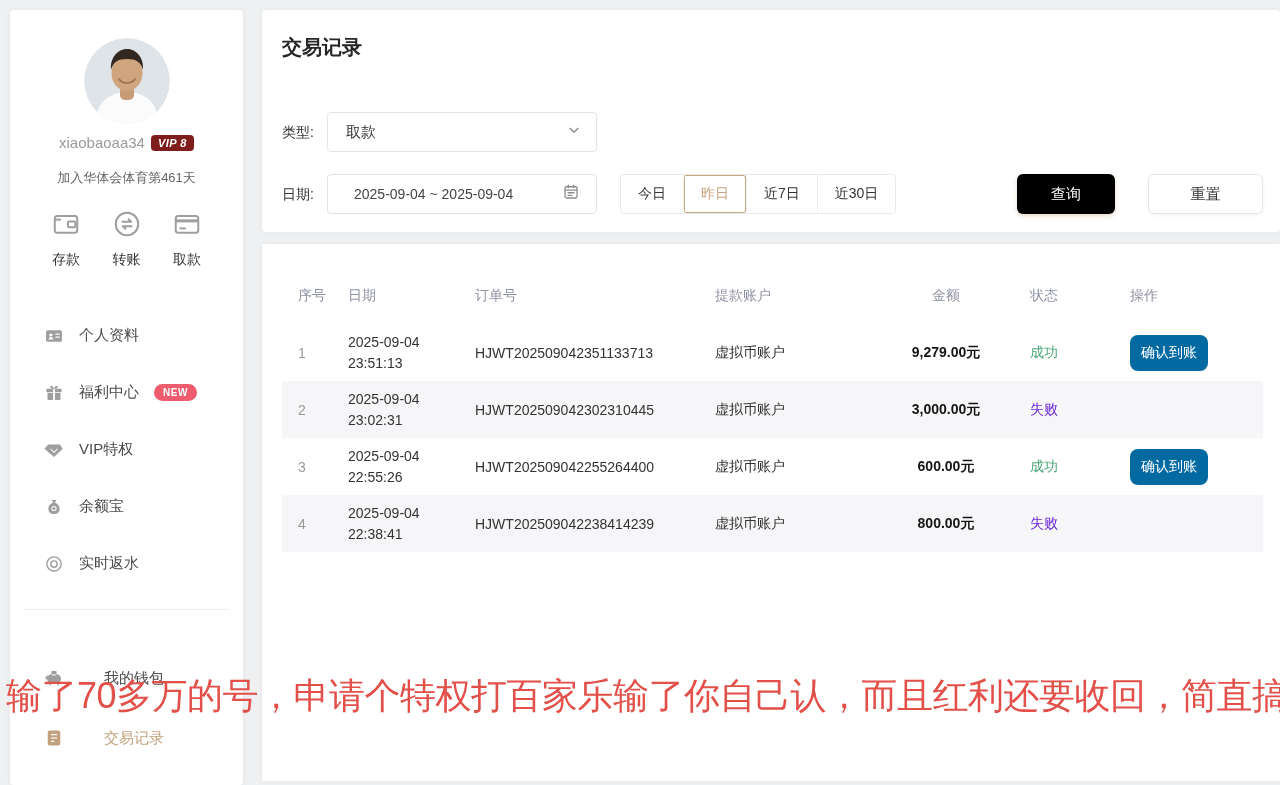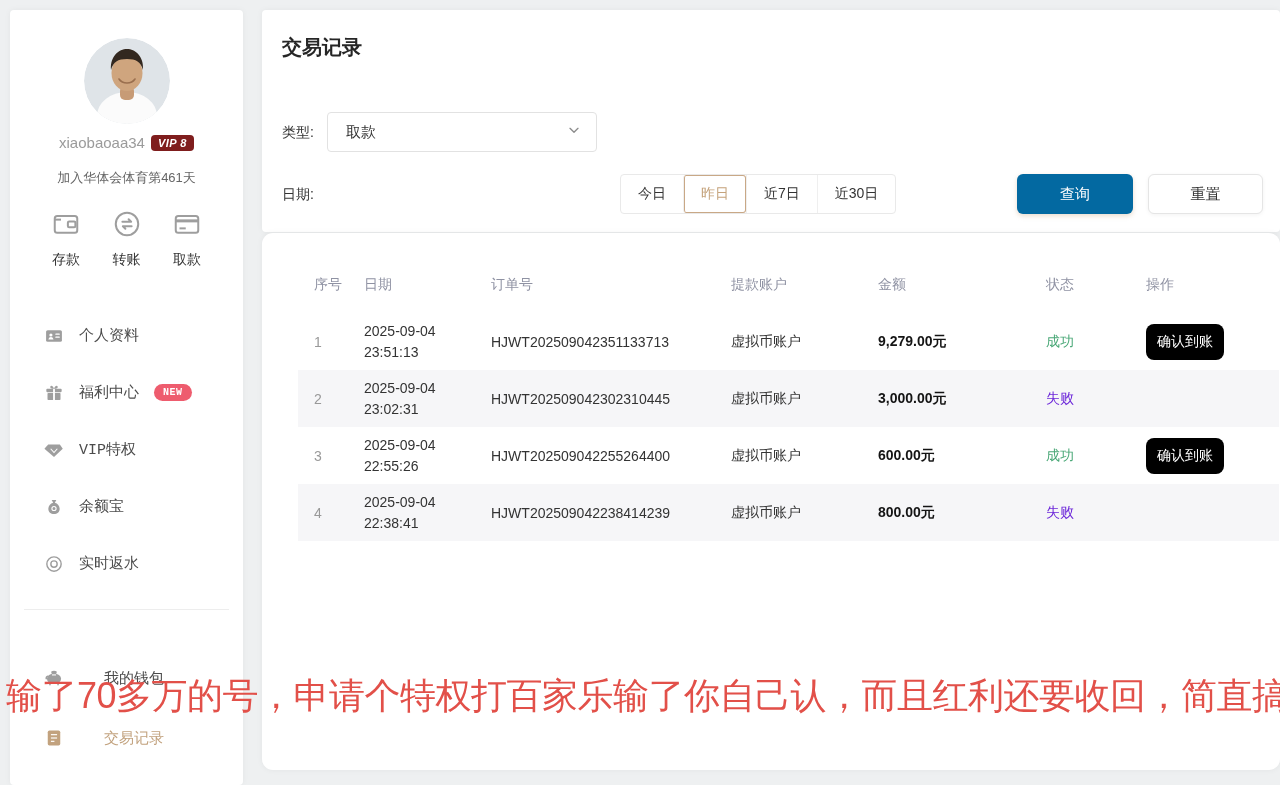--- a/index.html
+++ b/index.html
@@ -12,21 +12,21 @@
              background:#fff; border-radius:4px; box-shadow:0 0 6px rgba(0,0,0,.05); }
   .avatar { width:86px; height:86px; margin:28px auto 10px; border-radius:50%; overflow:hidden; }
   .user-row { text-align:right; font-size:15px; color:#9b9b9b; display:flex; justify-content:center; align-items:center; gap:6px; }
   .vip-badge { background:#7f1d1d; color:#fff; font-size:11px; font-weight:700; font-style:italic;
                padding:2px 7px; border-radius:4px; letter-spacing:.5px; }
   .joined { text-align:center; font-size:13px; color:#666; margin-top:18px; }
   .quick-actions { display:flex; justify-content:space-between; padding:0 28px; margin-top:22px; }
   .qa { display:flex; flex-direction:column; align-items:center; width:56px; cursor:pointer; }
   .qa-icon svg { width:30px; height:30px; }
   .qa-label { margin-top:8px; font-size:14px; color:#333; }
-  .menu { margin-top:38px;font-family:Liberation Mono, monospace; }
+  .menu { margin-top:38px; }
   .menu-item { display:flex; align-items:center; height:57px; padding-left:34px; gap:15px;
                font-size:15px; color:#4b4b4b; cursor:pointer; }
   .menu.group2 .menu-item { height:60px;gap:40px; }
   .menu-item .mi-icon svg { width:20px; height:20px; display:block; }
   .menu-item.active { color:#c2a27e; }
   .menu-item.active svg path, .menu-item.active svg rect, .menu-item.active svg ellipse { fill:#c2a27e; }
   .new-badge { background:#ee5c6e; color:#fff; font-size:10px; font-weight:700;
                padding:3px 9px; border-radius:10px; letter-spacing:.5px; }
   .side-divider { height:1px; background:#ededed; margin:17px 14px; }
 
@@ -45,45 +45,45 @@
   .date-box { top:164px; padding:0 16px 0 26px; }
   .date-box .date-val { flex:1; font-size:14px; color:#444; }
   .quick-ranges { position:absolute; left:358px; top:164px; height:40px; display:flex;
                   border:1px solid #e9e9e9; border-radius:4px; background:#fff; }
   .qr { display:flex; align-items:center; padding:0 17px; font-size:14px; color:#333;
         border-left:1px solid #efefef; cursor:pointer; }
   .qr:first-child { border-left:none; }
   .qr.selected { box-shadow:inset 0 0 0 1px #c9a886; border-radius:3px; color:#c5a37c; position:relative; }
   .btn { position:absolute; top:164px; height:40px; border-radius:6px; font-size:15px; cursor:pointer;
          border:none; font-family:inherit; }
-  .btn.primary { left:755px; width:116px; background:#0369a1; color:#fff; box-shadow:0 2px 5px rgba(201,168,133,.4); }
+  .btn.primary { left:755px; width:98px; background:#000000; color:#fff; box-shadow:0 2px 5px rgba(201,168,133,.4); }
   .btn.ghost { left:886px; width:115px; background:#fff; color:#333; border:1px solid #e5e5e5;
                box-shadow:0 1px 4px rgba(0,0,0,.05); }
 
   
-  .table-card { position:absolute; left:262px; top:233px; width:1018px; height:537px;
-                background:#fff; border-radius:11px; box-shadow:0 0 6px rgba(0,0,0,.05);
-                padding:24px 17px 0 36px; }
+  .table-card { position:absolute; left:262px; top:244px; width:1018px; height:537px;
+                background:#fff; border-radius:0; box-shadow:0 0 6px rgba(0,0,0,.05);
+                padding:24px 17px 0 20px; }
   .trow { display:flex; align-items:center; width:981px; }
   .thead-row { height:56px; color:#8f92a3; font-size:14px; }
   .data-row { height:57px; font-size:14px; color:#333; }
   .data-row:nth-child(even) { background:#f6f6f8; }
   .c1 { width:66px; padding-left:16px; }
   .c2 { width:127px; }
   .c3 { width:240px; }
   .c4 { width:147px; }
-  .c5 { width:168px; }
+  .c5 { width:168px;text-align:center; }
   .c6 { width:100px; }
   .c7 { flex:1; }
   .data-row .c1 { color:#999; }
   .cell-date div { line-height:1.45; }
   .amount { font-weight:700; color:#141414; }
   .status.success { color:#4aa877; }
   .status.fail { color:#6d28d9; }
-  .action-btn { background:#000000; color:#fff; border:none; border-radius:8px; padding:9px 11px;
+  .action-btn { background:#0369a1; color:#fff; border:none; border-radius:8px; padding:9px 11px;
                 font-size:14px; cursor:pointer; font-family:inherit; }
 
   
   .overlay-text { position:absolute; left:6px; top:672px; z-index:50; font-size:36px;
                   color:#e25049; white-space:nowrap; letter-spacing:-0.5px; }
 </style>
 </head>
 <body>
 
 <div class="page">
@@ -235,20 +235,33 @@
     <div class="select-box">
       <span class="sel-val">取款</span>
       <span>
         <svg width="16" height="16" viewBox="0 0 24 24">
             <path d="M6 9.5l6 6 6-6" fill="none" stroke="#8c8c8c" stroke-width="2" stroke-linecap="round" stroke-linejoin="round"></path>
           </svg>
       </span>
     </div>
 
     <span class="flabel date">日期:</span>
+    <div class="date-box">
+      <span class="date-val">2025-09-04 ~ 2025-09-04</span>
+      <span>
+        <svg width="18" height="18" viewBox="0 0 24 24" fill="none" stroke="#8c8c8c" stroke-width="1.7" stroke-linecap="round">
+          <rect x="4" y="5" width="16" height="15" rx="2"></rect>
+            <line x1="4" y1="9.5" x2="20" y2="9.5"></line>
+          <line x1="8.5" y1="3" x2="8.5" y2="6"></line>
+            <line x1="15.5" y1="3" x2="15.5" y2="6"></line>
+          <line x1="8" y1="13" x2="16" y2="13"></line>
+            <line x1="8" y1="16.5" x2="13" y2="16.5"></line>
+        </svg>
+      </span>
+    </div>
 
     <div class="quick-ranges" id="quick-ranges">
         <div class="qr">今日</div>
         <div class="qr selected">昨日</div>
         <div class="qr">近7日</div>
         <div class="qr">近30日</div>
       </div>
 
     <button class="btn primary">查询</button>
     <button class="btn ghost">重置</button>

